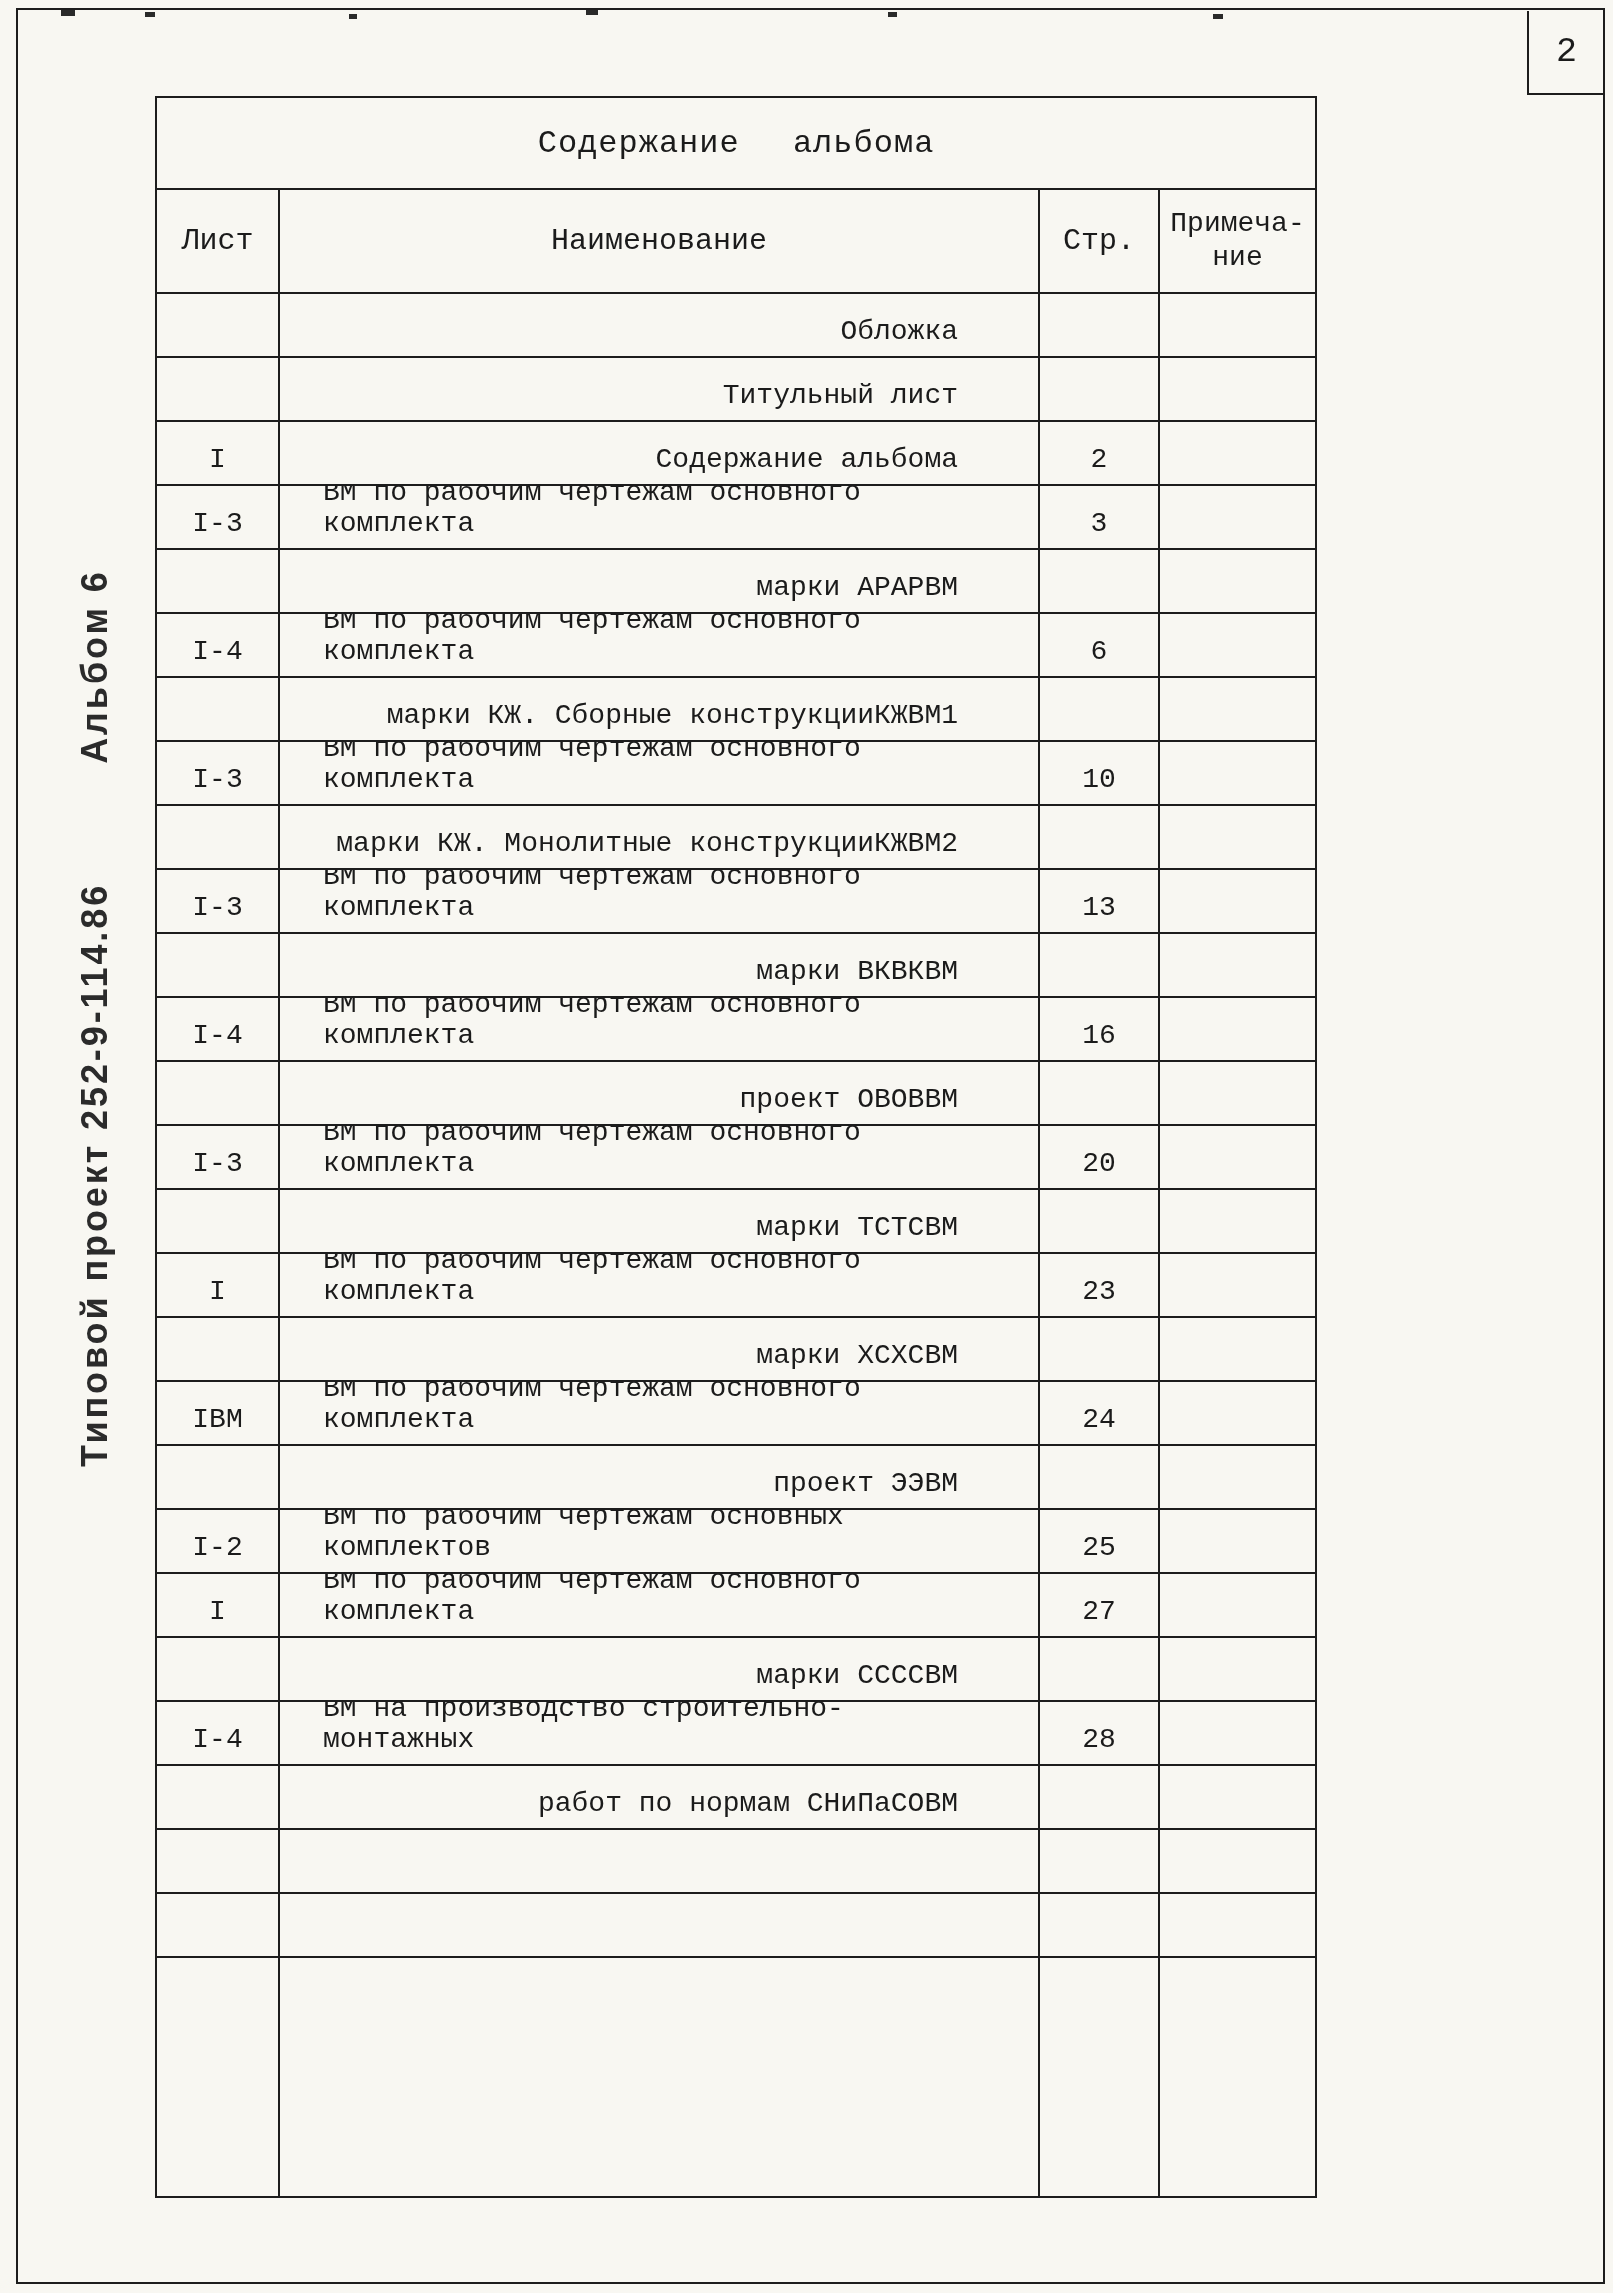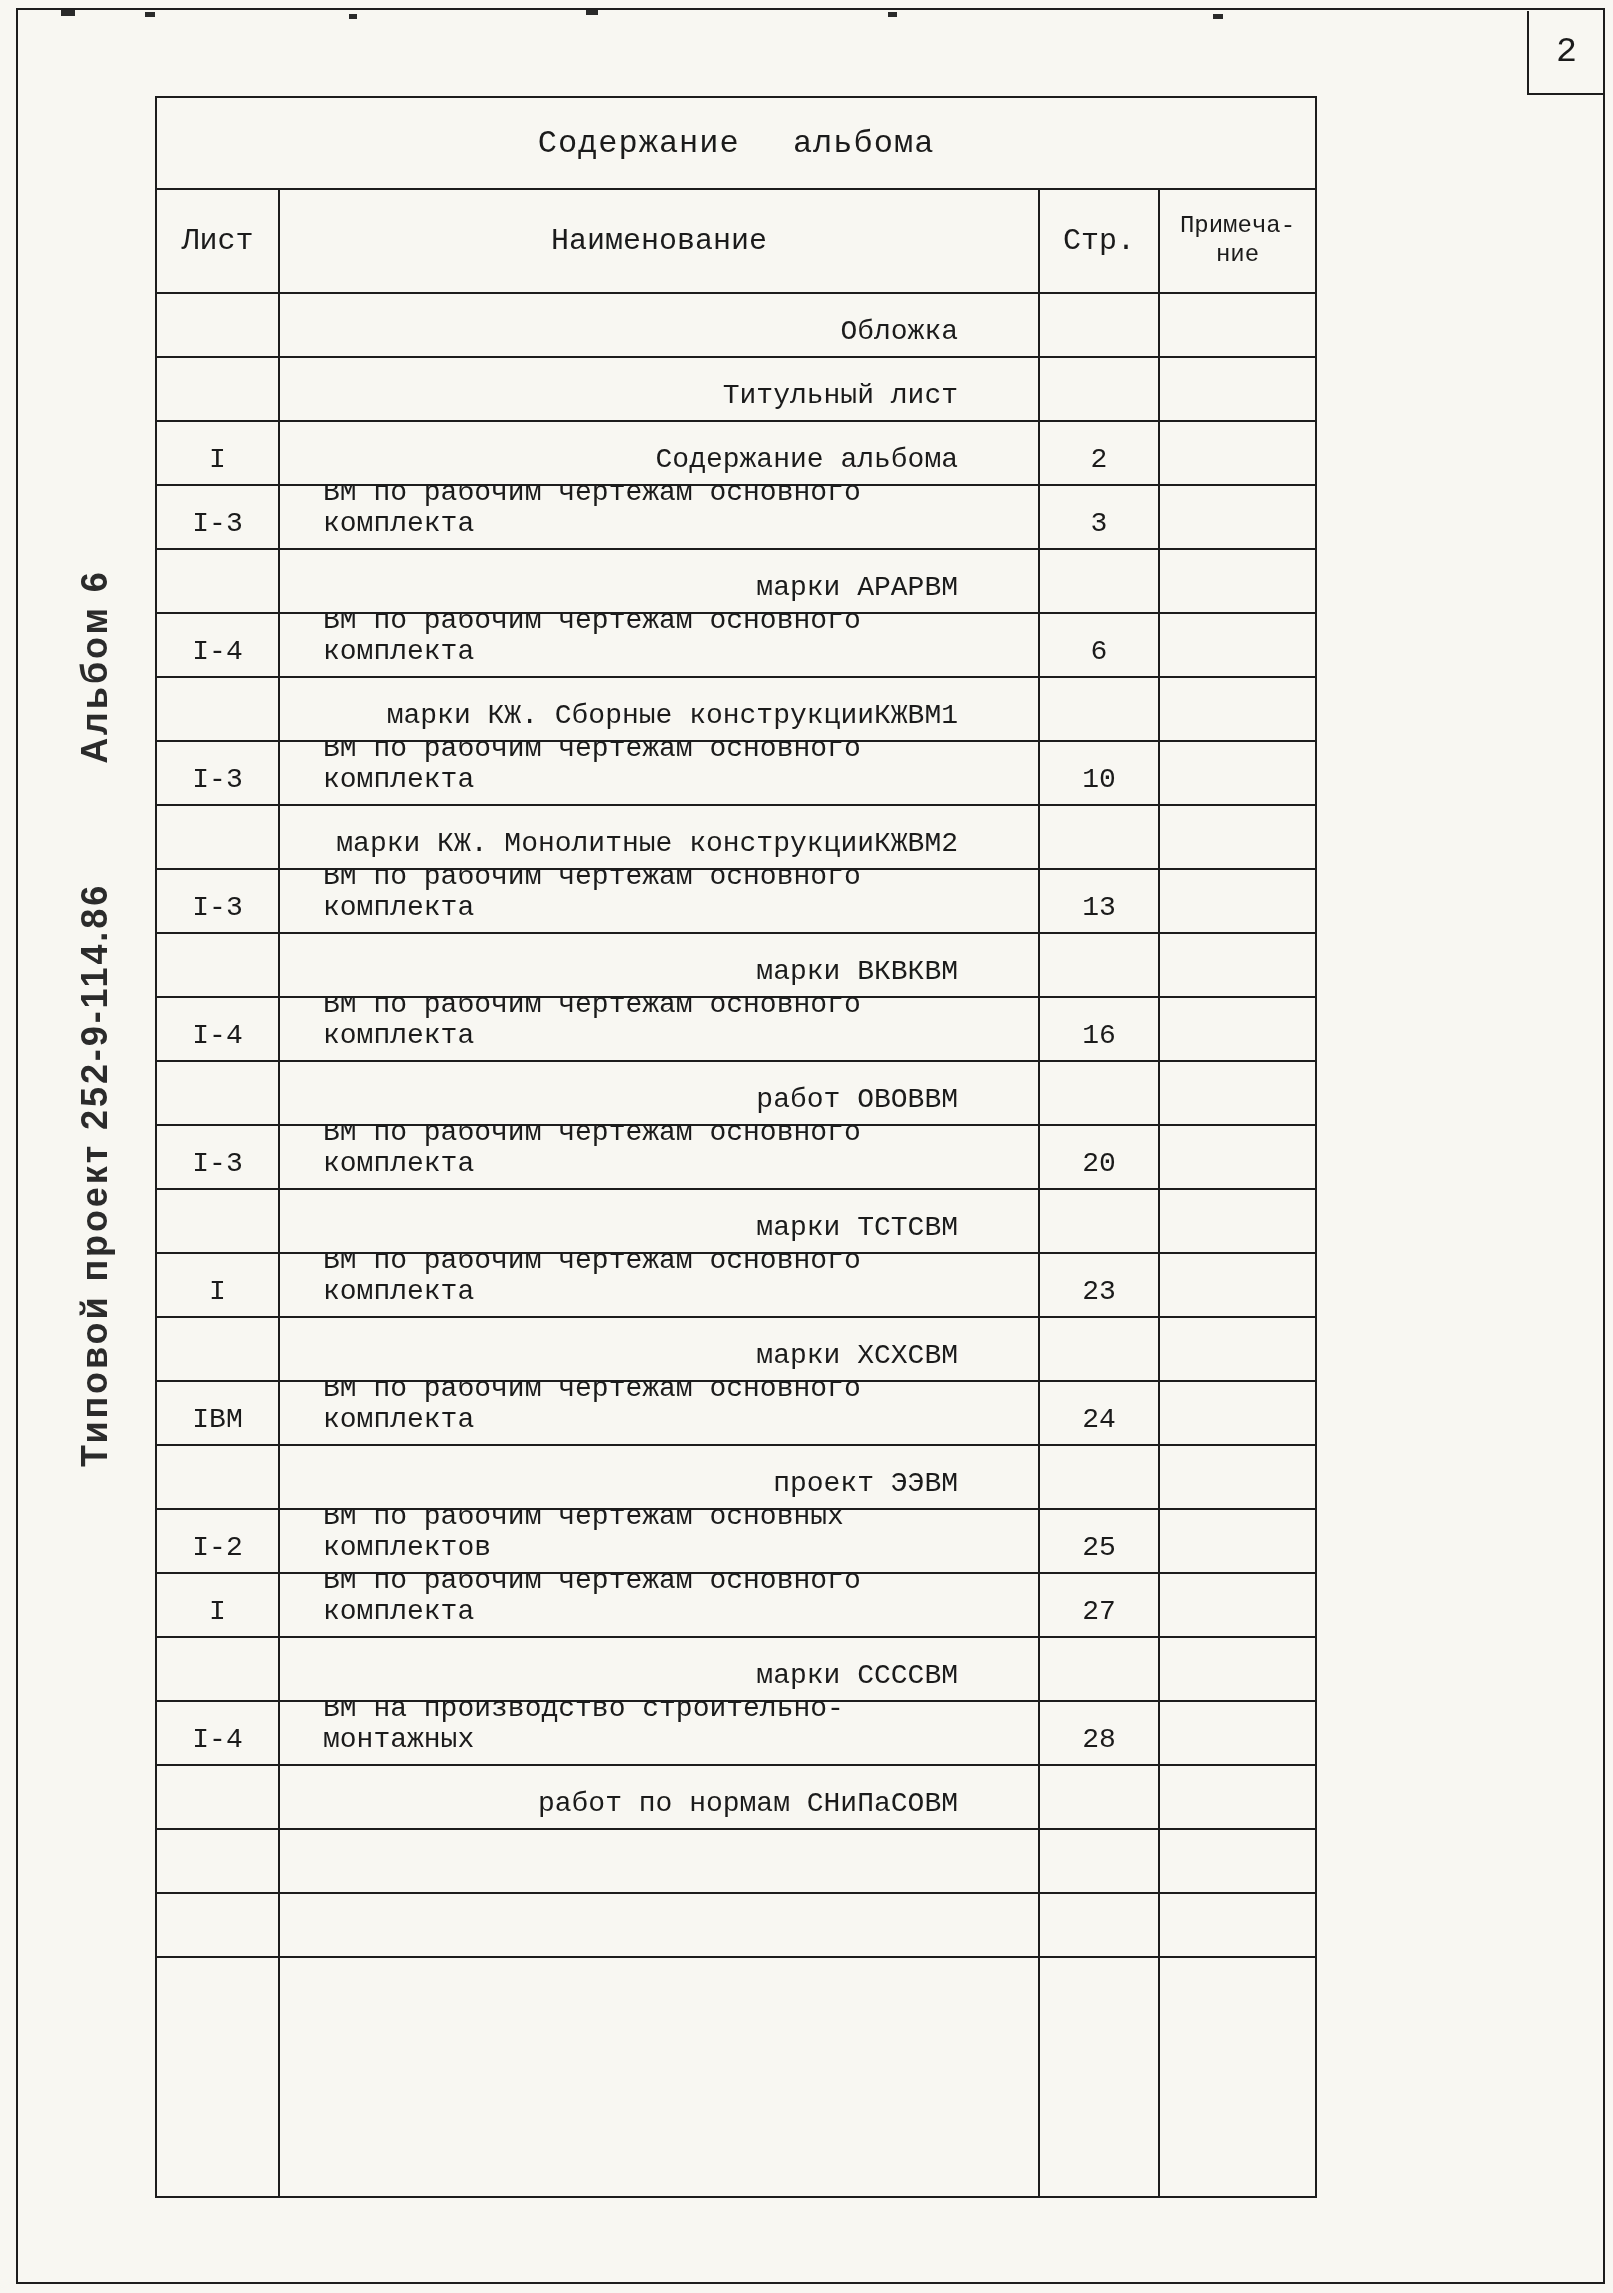--- a/index.html
+++ b/index.html
@@ -46,21 +46,21 @@
   .header-row{
     height:102px;flex:none;display:grid;
     grid-template-columns:123px 1fr 120px 155px;
     border-bottom:2.9px solid #1d1d1d;font-size:30px;
   }
   .hc{
     display:flex;align-items:center;justify-content:center;
     border-right:2px solid #1d1d1d;text-align:center;box-sizing:border-box;
   }
   .hc:last-child{border-right:none;}
-  .h-note{font-size:24px;line-height:1.2;padding:0 3.9px;}
+  .h-note{font-size:28px;line-height:1.2;padding:0 3.9px;}
   .rows{flex:1;display:flex;flex-direction:column;}
   .row{
     flex:none;height:64px;display:grid;
     grid-template-columns:123px 1fr 120px 155px;
     border-bottom:2px solid #1d1d1d;font-size:28px;box-sizing:border-box;
   }
   .row.filler{flex:1;height:auto;border-bottom:none;}
   .cell{
     border-right:2px solid #1d1d1d;display:flex;align-items:flex-end;
     padding-bottom:8.8px;box-sizing:border-box;overflow:hidden;
@@ -280,21 +280,21 @@
       <span class="page-val">16</span>
     </div>
     <div class="cell c-note"></div>
   </div>
 
   <div class="row">
     <div class="cell c-sheet">
       <span class="sheet-val"></span>
     </div>
     <div class="cell c-name">
-      <span class="nm">работ ОВ</span>
+      <span class="nm">проект ОВ</span>
       <span class="code">ОВВМ</span>
     </div>
     <div class="cell c-page">
       <span class="page-val"></span>
     </div>
     <div class="cell c-note"></div>
   </div>
 
   <div class="row">
     <div class="cell c-sheet">

